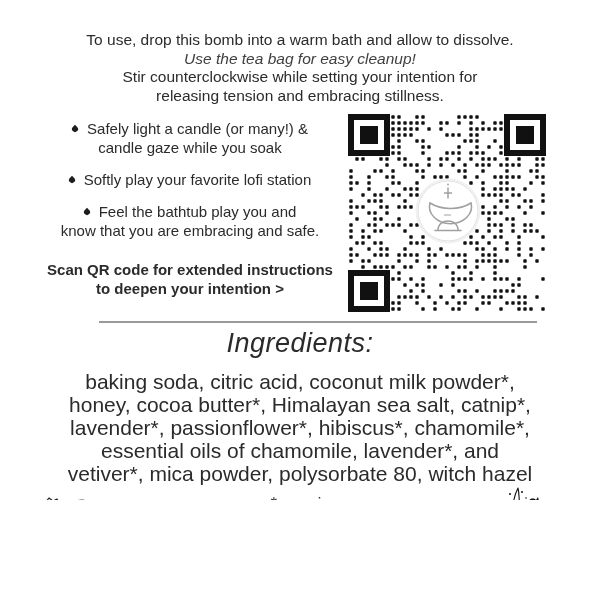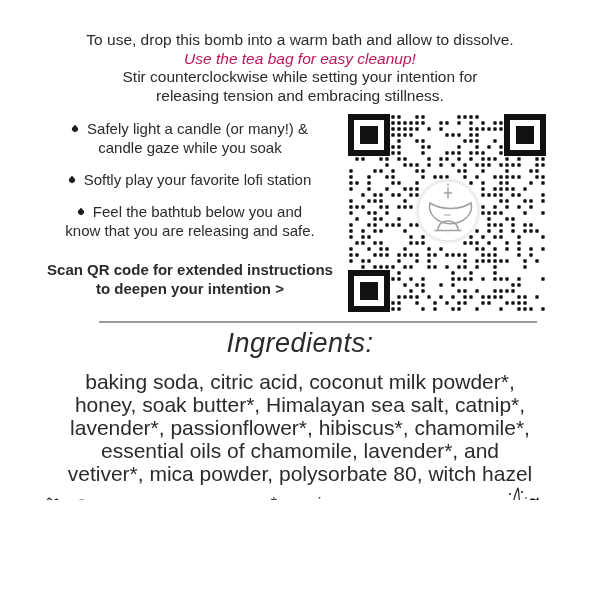--- a/index.html
+++ b/index.html
@@ -3,21 +3,21 @@
 <meta charset="utf-8">
 <style>
   html,body{margin:0;padding:0;background:#ffffff;}
   .canvas{
     position:relative;width:600px;height:500px;background:#ffffff;overflow:hidden;
     font-family:"Liberation Sans",sans-serif;color:#2b2b2b;
   }
   
   .instr{position:absolute;top:31px;left:30px;width:540px;text-align:center;
          font-size:15.5px;line-height:18.5px;font-weight:500;}
-  .instr .it{font-style:italic;font-weight:400;color:#be185d;}
+  .instr .it{font-style:italic;font-weight:400;color:#404040;}
   
   .left-col{position:absolute;top:119px;left:36px;width:308px;text-align:center;}
   .ritual-heading{font-weight:700;font-style:italic;font-size:15px;margin:0 0 15px 0;}
   .bullet{font-size:15px;line-height:19px;font-weight:500;margin:0 0 13px 0;}
   .drop{display:inline-block;width:6px;height:6px;background:#1d1d1d;
         border-radius:0 50% 50% 50%;transform:rotate(45deg);
         margin-right:9px;vertical-align:2px;}
   .scan-note{margin-top:20px;font-weight:700;font-size:15px;line-height:19px;}
   
   .qr-wrap{position:absolute;left:348px;top:114px;width:198px;height:198px;}
@@ -52,22 +52,22 @@
     <div class="bullet">
       <div><span class="drop"></span><span>Safely light a candle (or many!) &amp;</span></div>
       <div>candle gaze while you soak</div>
     </div>
 
     <div class="bullet">
       <div><span class="drop"></span><span>Softly play your favorite lofi station</span></div>
     </div>
 
     <div class="bullet">
-      <div><span class="drop"></span><span>Feel the bathtub below you and</span></div>
-      <div>know that you are releasing and safe.</div>
+      <div><span class="drop"></span><span>Feel the bathtub play you and</span></div>
+      <div>know that you are embracing and safe.</div>
     </div>
 
     <div class="scan-note">
       <div>Scan QR code for extended instructions</div>
       <div>to deepen your intention &gt;</div>
     </div>
   </div>
 
   <div class="qr-wrap">
     <svg id="qr-svg" width="198" height="198" viewBox="0 0 198 198">
@@ -497,21 +497,21 @@
         </g>
       </g>
     </svg>
   </div>
 
   <div class="divider"></div>
 
   <div class="ing-heading">Ingredients:</div>
   <div class="ing-text">
     <div>baking soda, citric acid, coconut milk powder*,</div>
-    <div>honey, soak butter*, Himalayan sea salt, catnip*,</div>
+    <div>honey, cocoa butter*, Himalayan sea salt, catnip*,</div>
     <div>lavender*, passionflower*, hibiscus*, chamomile*,</div>
     <div>essential oils of chamomile, lavender*, and</div>
     <div>vetiver*, mica powder, polysorbate 80, witch hazel</div>
   </div>
   <div class="organic">*organic</div>
 
   <svg class="moon-divider" viewBox="0 0 60 18">
     <g fill="#111111">
       <circle cx="3" cy="9" r="1.2"></circle>
       <circle cx="9.5" cy="9" r="2.1"></circle>

